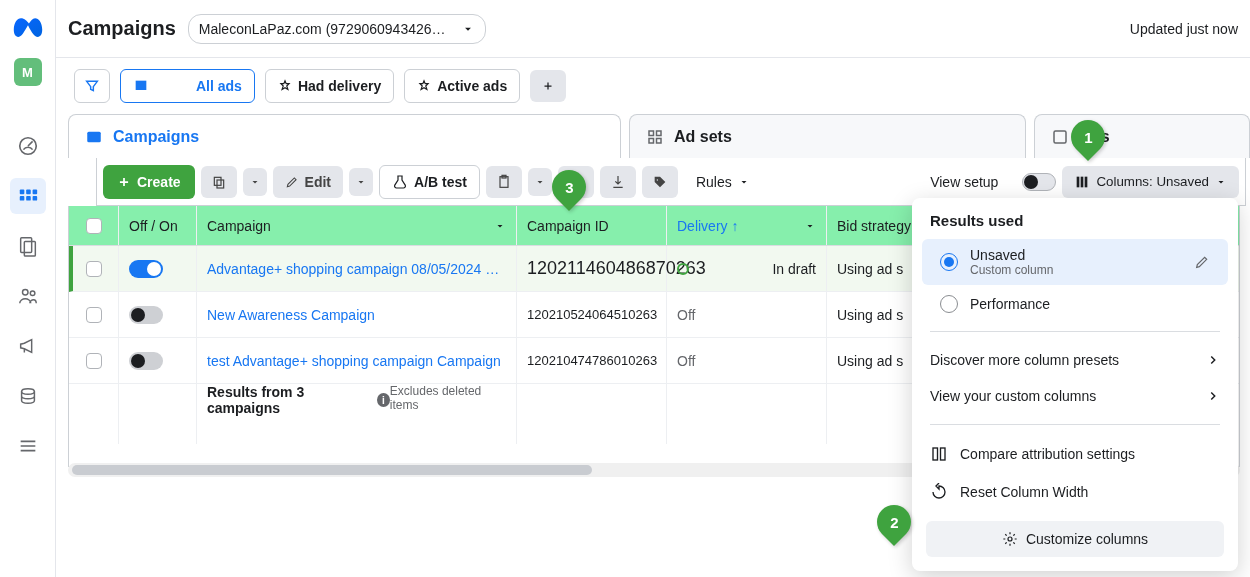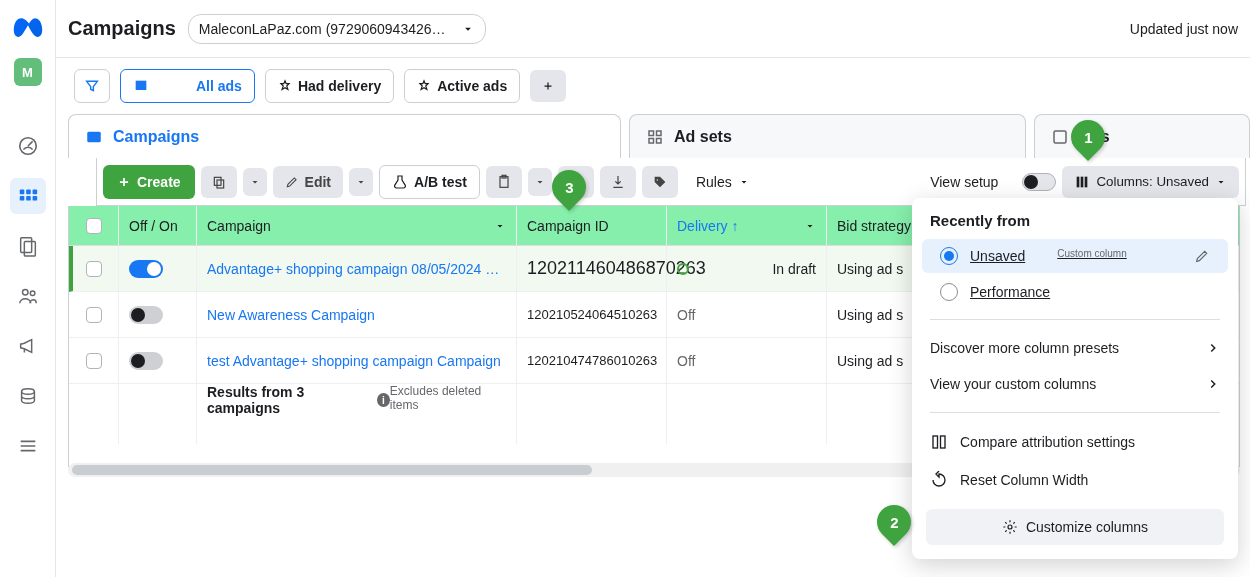--- a/index.html
+++ b/index.html
@@ -63,22 +63,22 @@
   .scrollbar { position: absolute; left: 68px; right: 10px; bottom: 100px; height: 14px; background: #f0f0f0; border-radius: 7px; }
   .scrollbar .thumb { position: absolute; left: 4px; top: 2px; width: 520px; height: 10px; background: #c9ccd1; border-radius: 6px; }
   
   .popover { position: absolute; top: 198px; right: 12px; width: 326px; background: #fff; border-radius: 8px; box-shadow: 0 6px 24px rgba(0,0,0,0.18); padding: 14px 0; z-index: 50; }
   .popover h4 { font-size: 15px; font-weight: 700; padding: 0 18px 8px; }
   .preset { display: flex; align-items: center; gap: 12px; padding: 8px 18px; cursor: pointer; border-radius: 6px; margin: 2px 10px;}
   .preset.selected { background: #e7f0fd; }
   .radio { width: 18px; height: 18px; border-radius: 50%; border: 1.5px solid #8a8d91; display: flex; align-items: center; justify-content: center; flex-shrink: 0;}
   .radio.checked { border-color: #1877f2; }
   .radio.checked::after { content: ""; width: 10px; height: 10px; border-radius: 50%; background: #1877f2; }
-  .preset-label { display: flex; flex-direction: row; flex: 1; text-decoration: underline;}
-  .preset-sub { font-size: 10px; color: #65676b; margin-left: 32px; }
+  .preset-label { display: flex; flex-direction: column; flex: 1;}
+  .preset-sub { font-size: 12px; color: #65676b; }
   .pop-divider { height: 1px; background: #dadde1; margin: 10px 18px; }
   .pop-item { display: flex; align-items: center; justify-content: space-between; padding: 10px 18px; cursor: pointer; }
   .pop-item-ico { display: flex; align-items: center; gap: 12px; padding: 10px 18px; cursor: pointer; }
   .customize { margin: 10px 14px 0; padding: 10px; background: #f0f2f5; border-radius: 6px; display: flex; align-items: center; justify-content: center; gap: 8px; font-weight: 500; cursor: pointer; }
   
   .callout { position: absolute; width: 34px; height: 46px; z-index: 60; }
   .callout .pin { width: 34px; height: 34px; border-radius: 50% 50% 50% 0; background: #3fa33f; transform: rotate(-45deg); display: flex; align-items: center; justify-content: center; box-shadow: 0 2px 4px rgba(0,0,0,0.2);}
   .callout .num { transform: rotate(45deg); color: #fff; font-weight: 700; font-size: 15px; }
   .c1 { top: 120px; right: 145px; }
   .c2 { top: 505px; left: 877px; }
@@ -397,21 +397,21 @@
     <div class="cell c-del"></div>
     <div class="cell c-bid"></div>
   </div>
 </div>
 
 <div class="scrollbar">
     <div class="thumb"></div>
   </div>
 
 <div class="popover">
-  <h4>Recently from</h4>
+  <h4>Results used</h4>
   <div class="preset selected">
     <div class="radio checked"></div>
     <div class="preset-label">
       <span>Unsaved</span>
       <span class="preset-sub">Custom column</span>
     </div>
     <span>
         <svg width="16" height="16" viewBox="0 0 24 24" fill="none" stroke="#65676b" stroke-width="1.8">
           <path d="M4 20l4-1 11-11-3-3L5 16z"></path>
         </svg>

